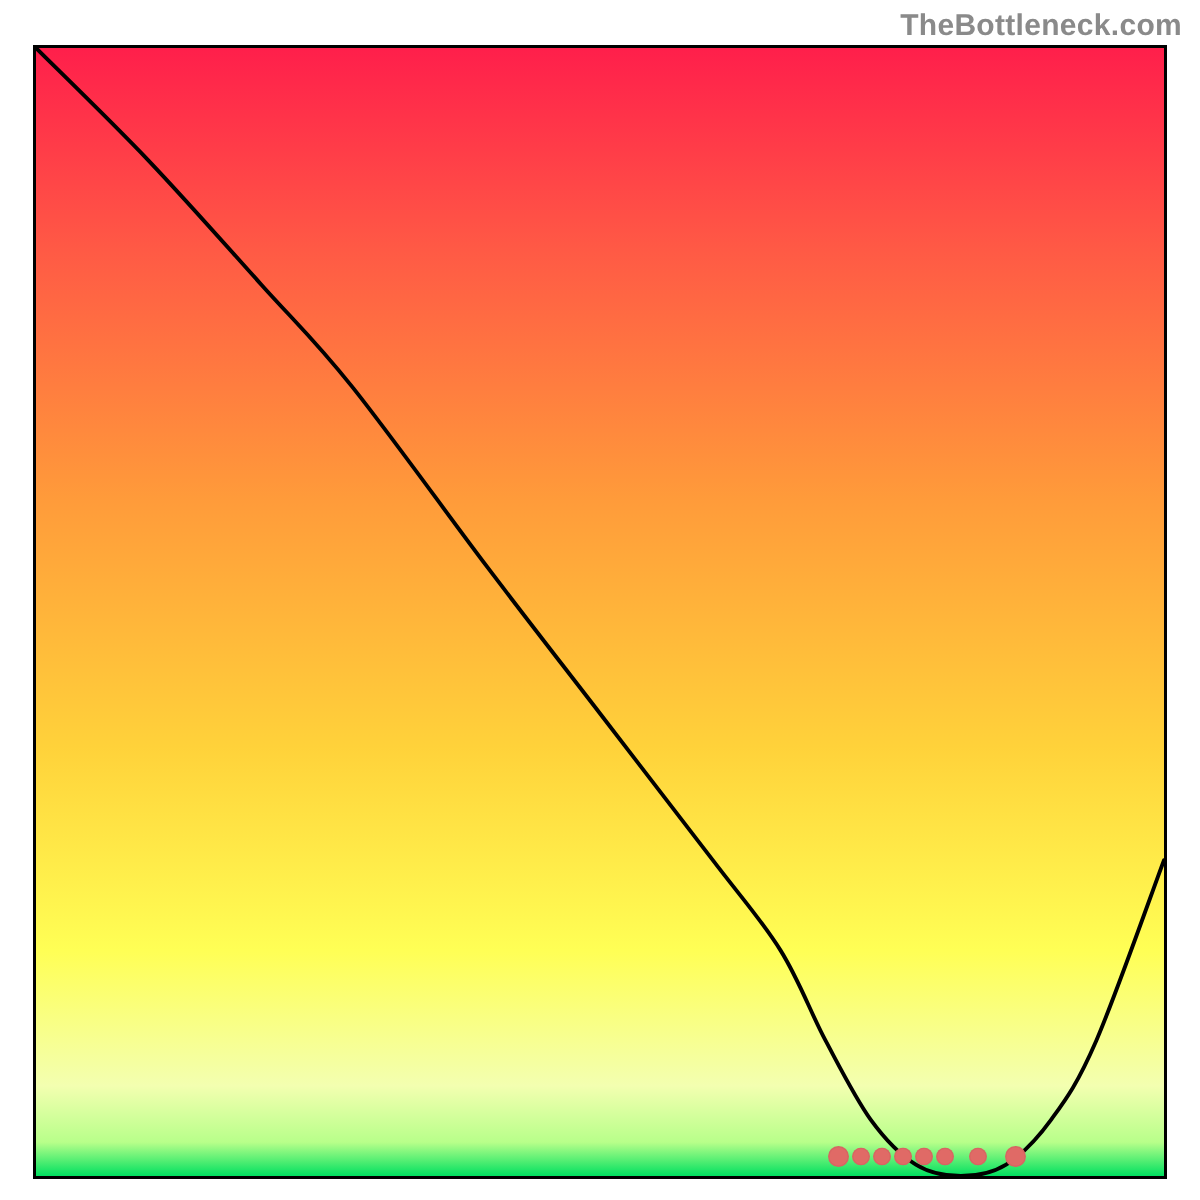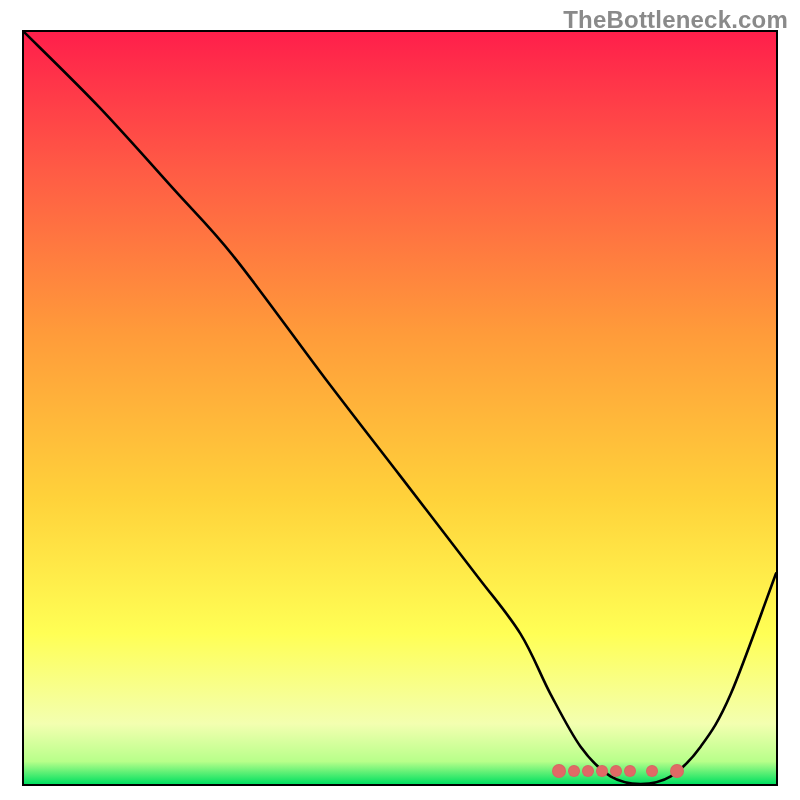--- a/index.html
+++ b/index.html
@@ -13,21 +13,21 @@
   }
   .frame {
     position: relative;
     width: 800px;
     height: 800px;
   }
   .watermark {
     position: absolute;
     top: 6px;
     right: 12px;
-    font-size: 24px;
+    font-size: 20px;
     font-weight: 600;
     color: #8a8a8a;
     letter-spacing: 0.2px;
   }
   .plot {
     position: absolute;
     left: 22px;
     top: 30px;
     width: 756px;
     height: 756px;

